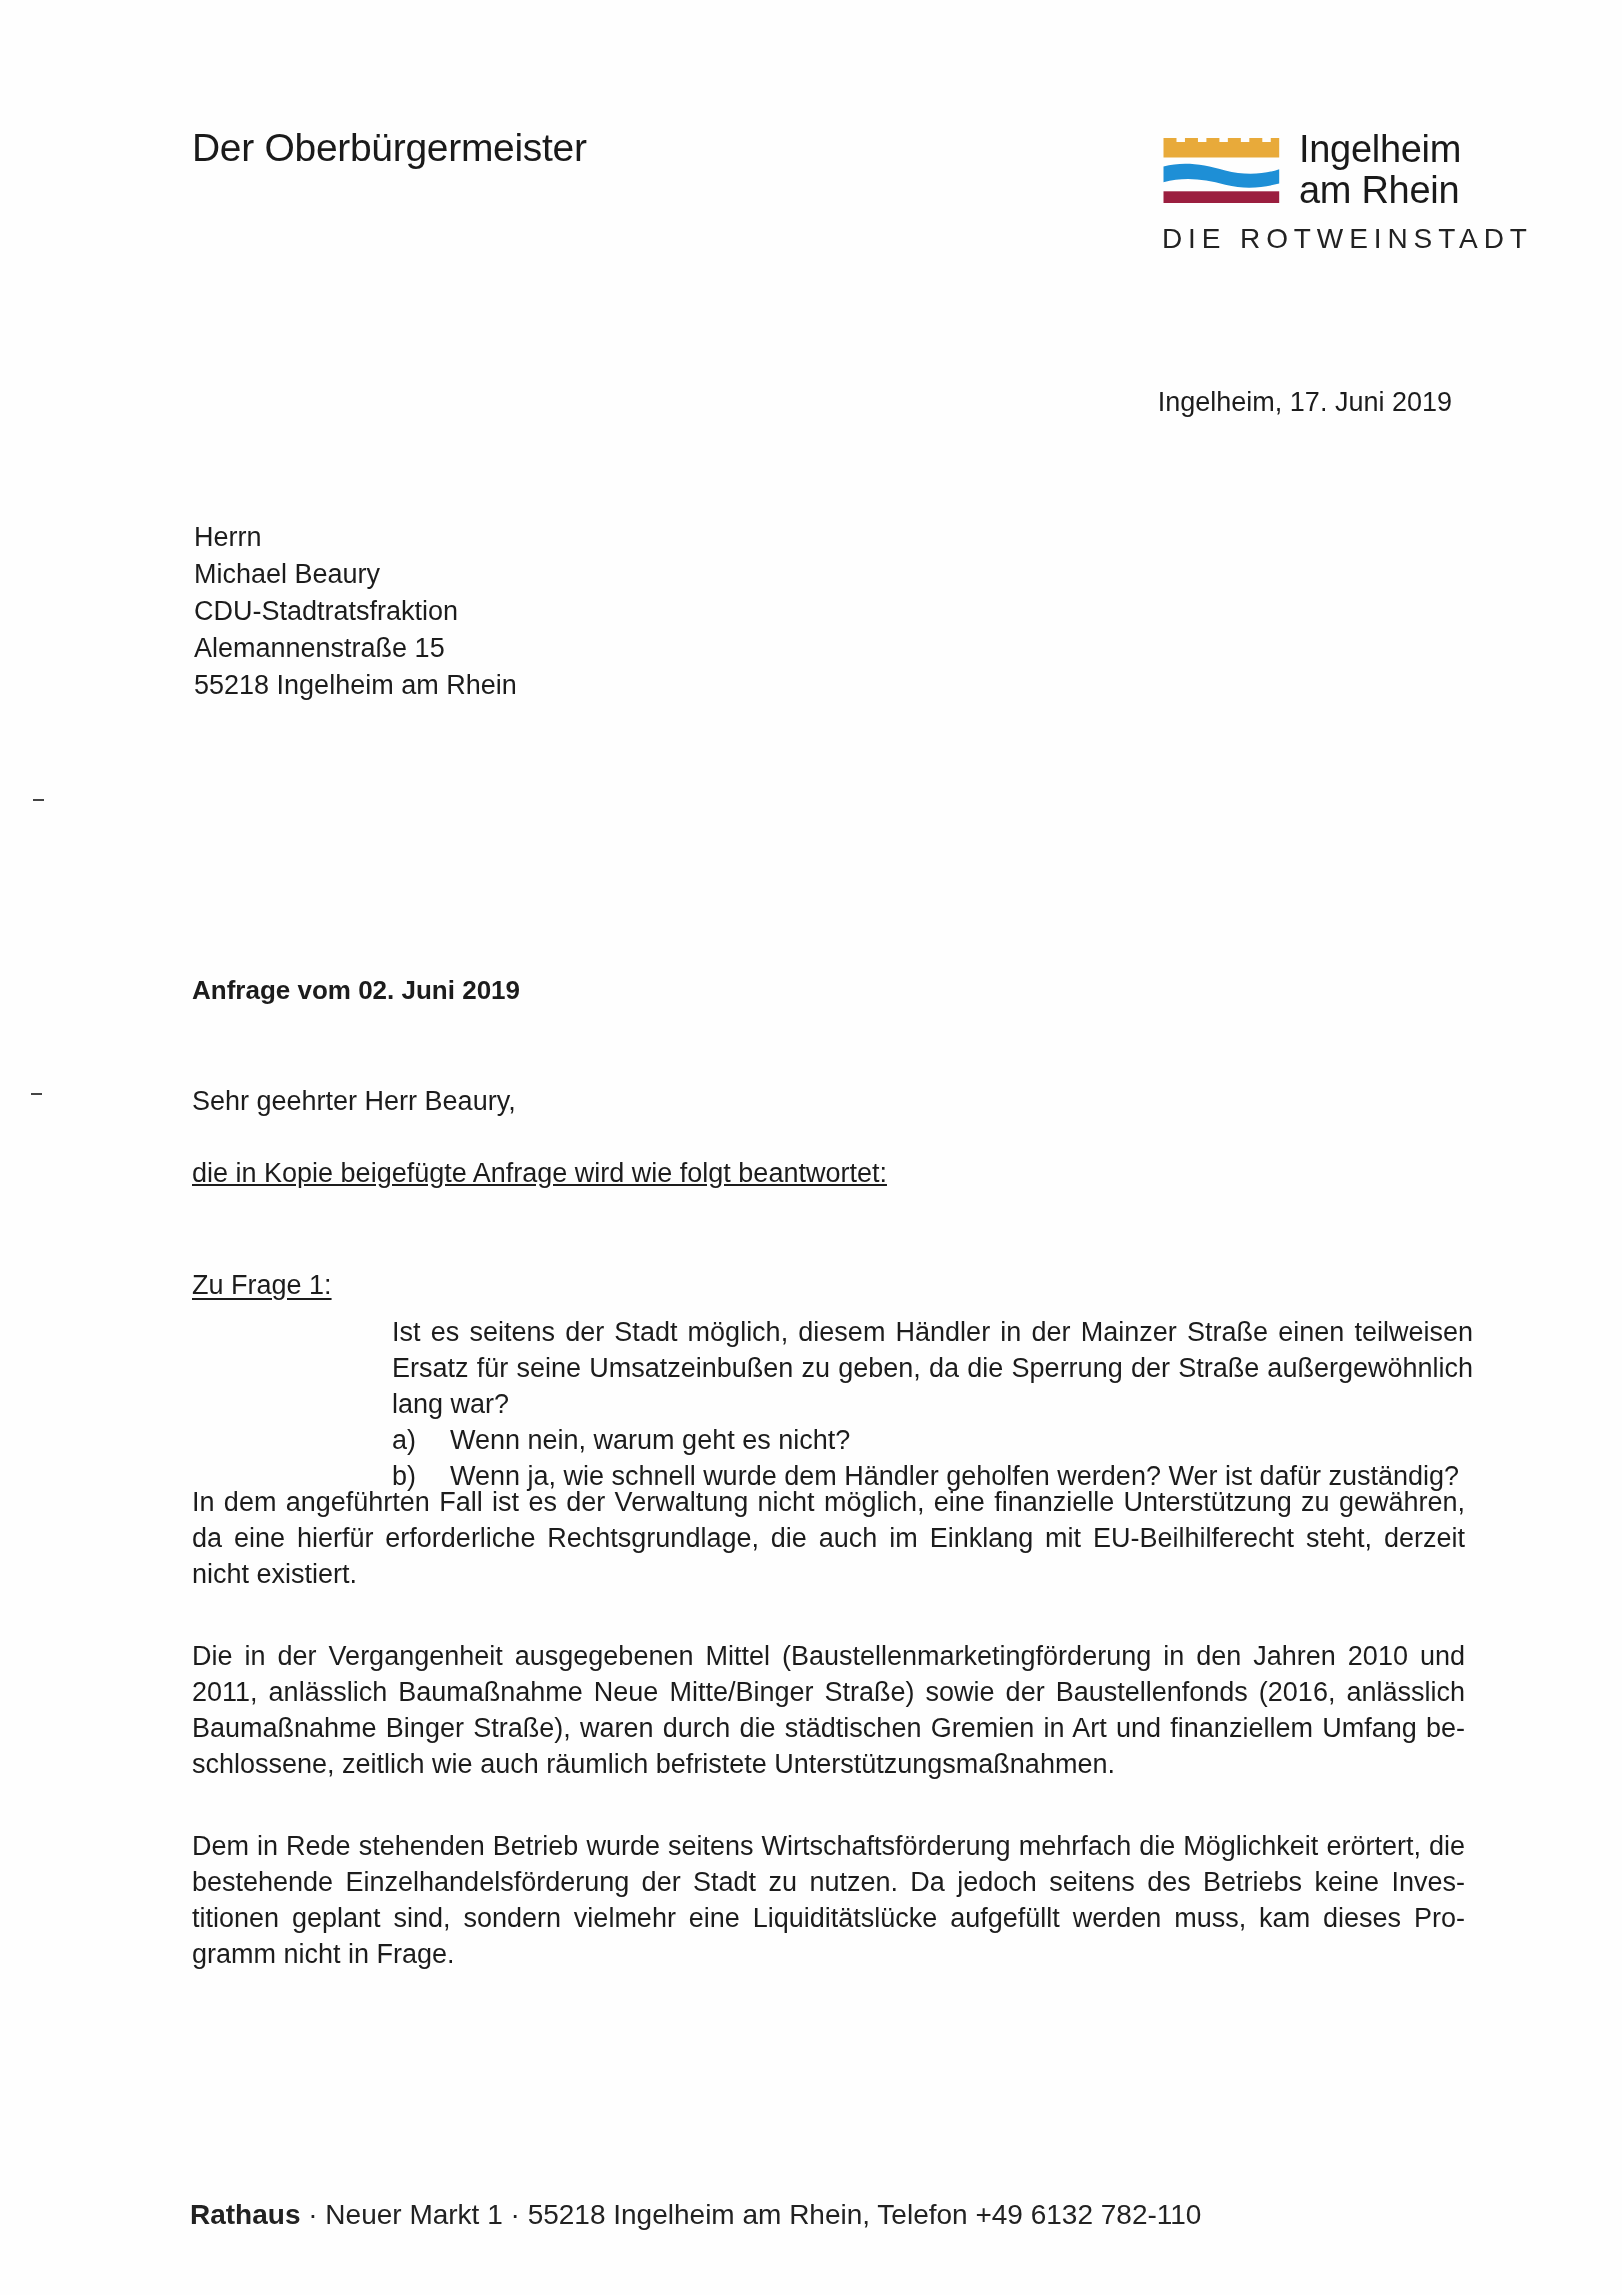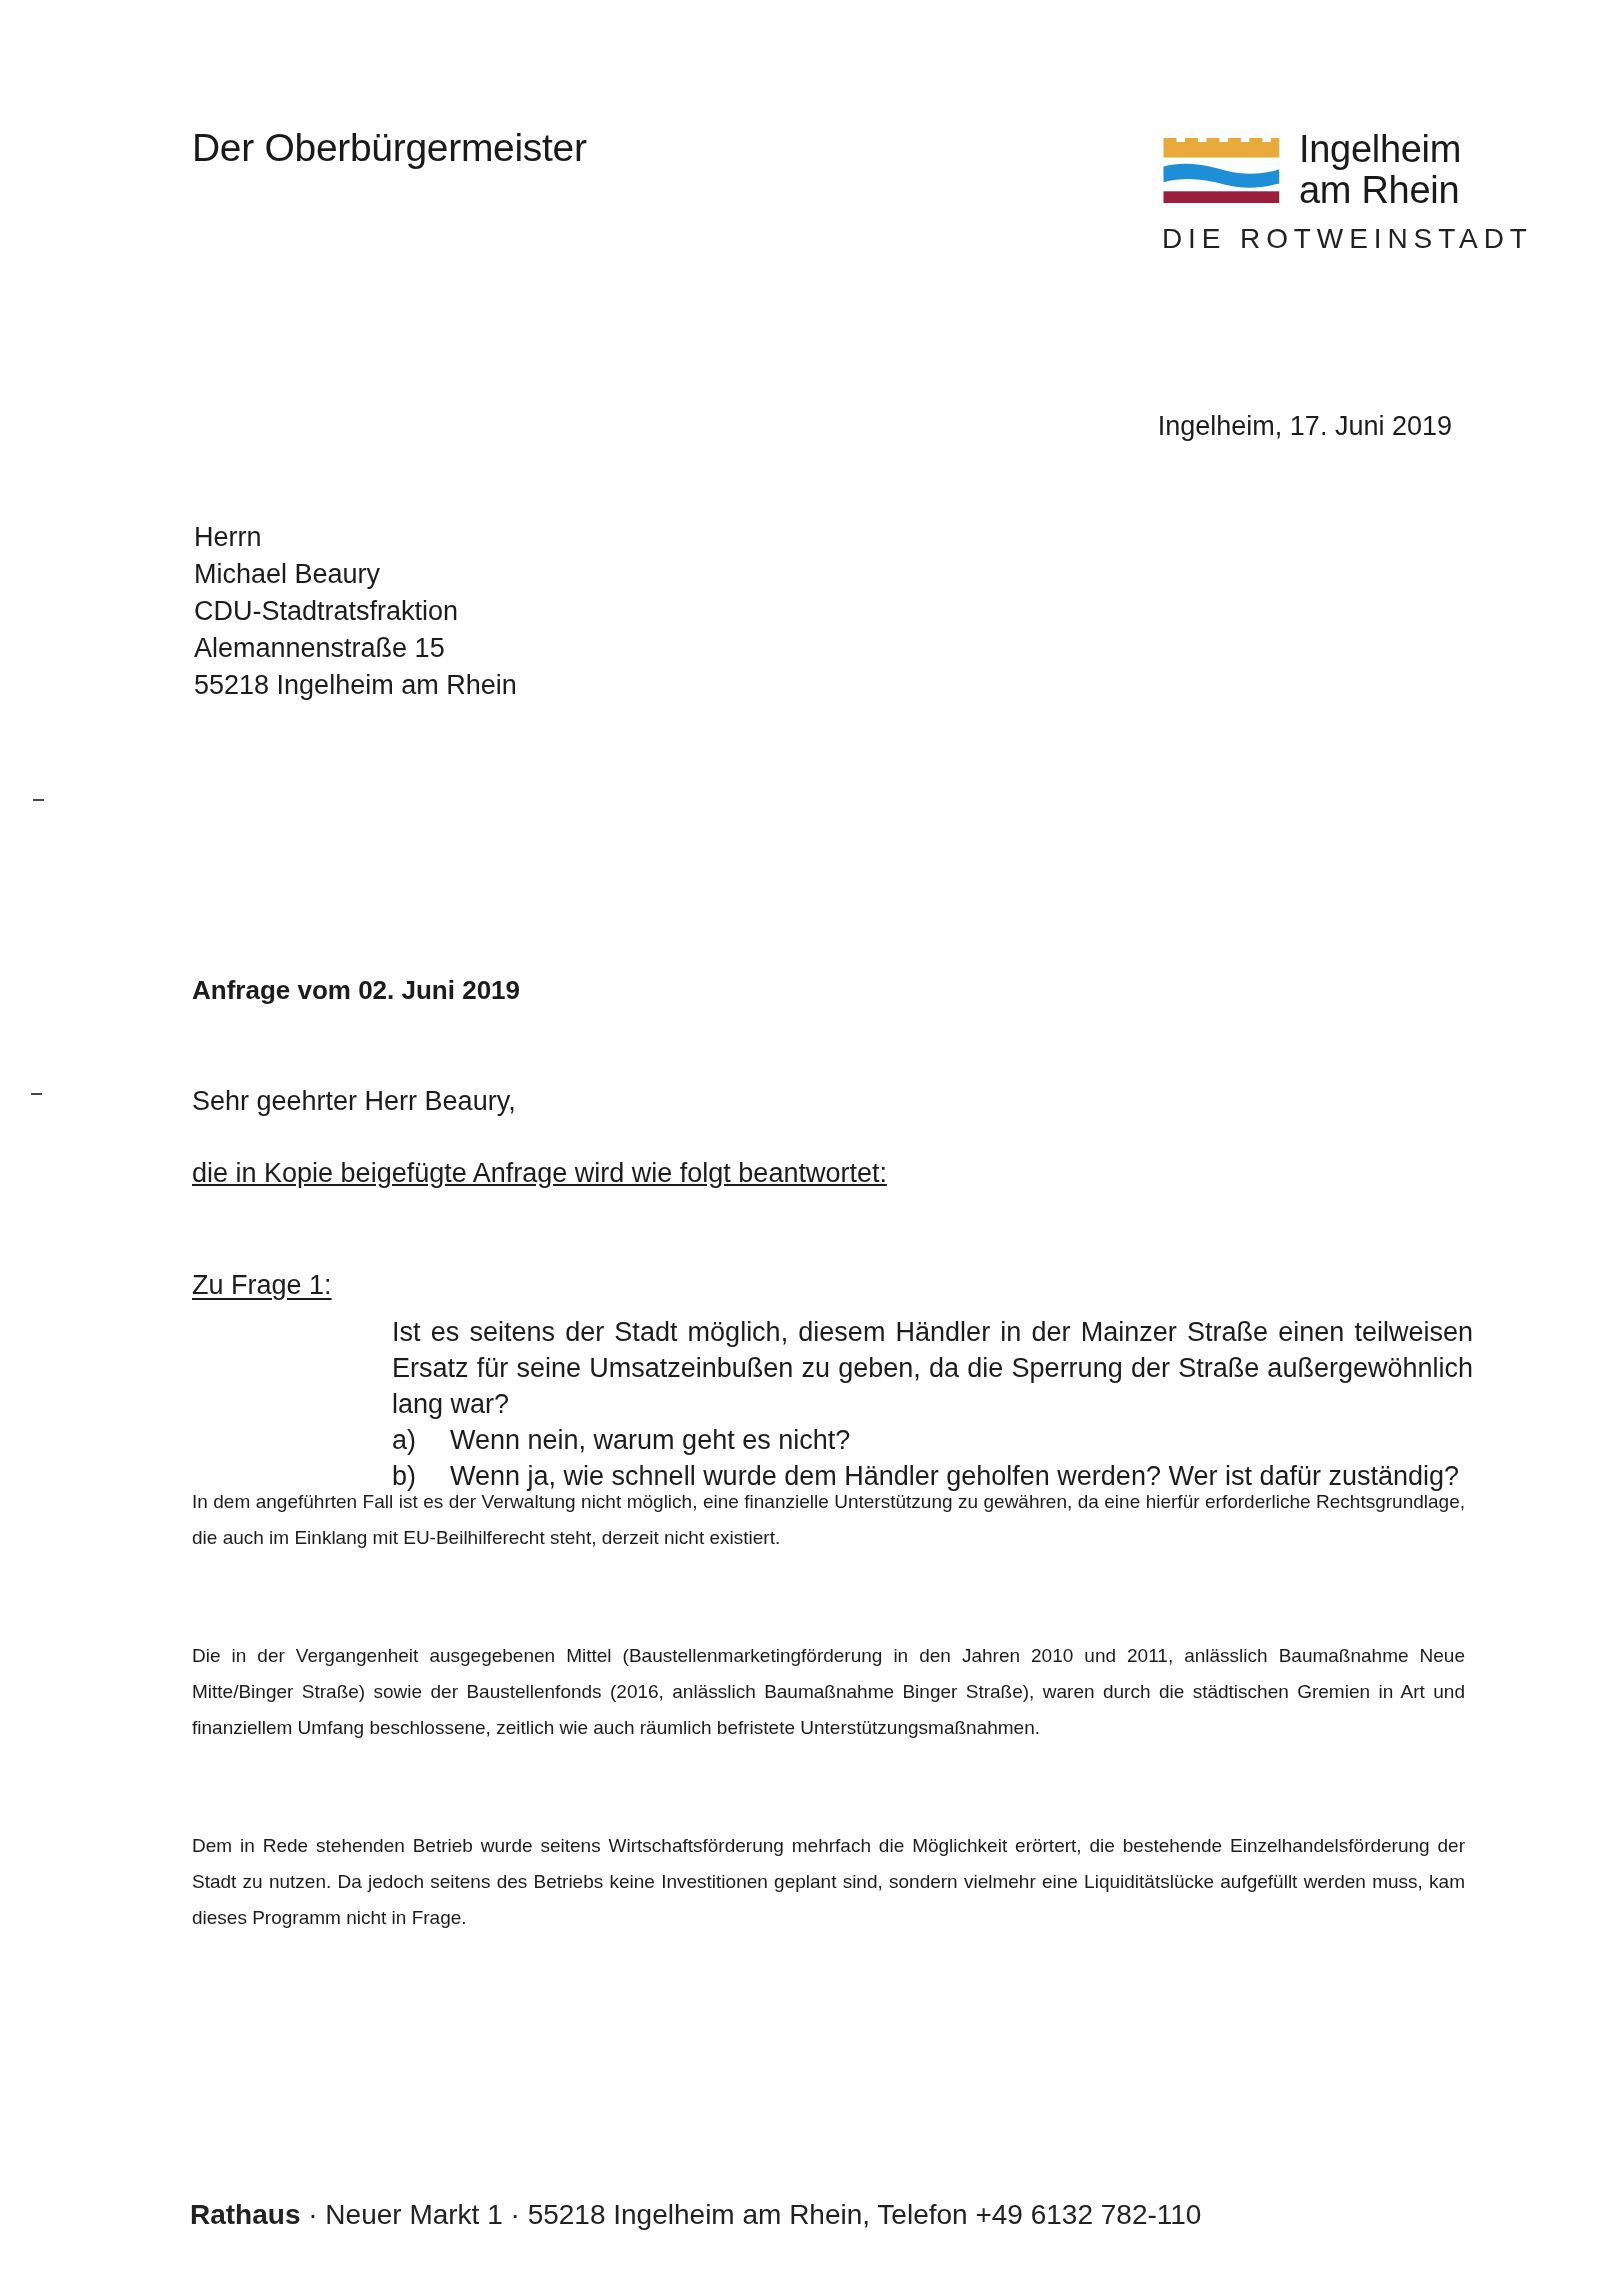--- a/index.html
+++ b/index.html
@@ -66,21 +66,20 @@
       letter-spacing: 5.9px;
       color: #222;
       white-space: nowrap;
     }
 
     .date-line {
       right: 170px;
       top: 387px;
       font-size: 27px;
       white-space: nowrap;
-      margin-top: 24px;
     }
 
     .address {
       left: 194px;
       top: 519px;
       font-size: 27px;
       line-height: 37px;
     }
     .address div { white-space: nowrap; }
 
@@ -128,21 +127,21 @@
       white-space: nowrap;
     }
     .question .sub .marker {
       width: 58px;
       flex: 0 0 58px;
     }
 
     .para {
       left: 192px;
       width: 1273px;
-      font-size: 19px;
+      font-size: 27px;
       line-height: 36px;
       text-align: justify;
       hyphens: manual;
     }
     .para p { margin: 0; }
     .para-1 { top: 1484px; }
     .para-2 { top: 1638px; }
     .para-3 { top: 1828px; }
 
     .footer {

